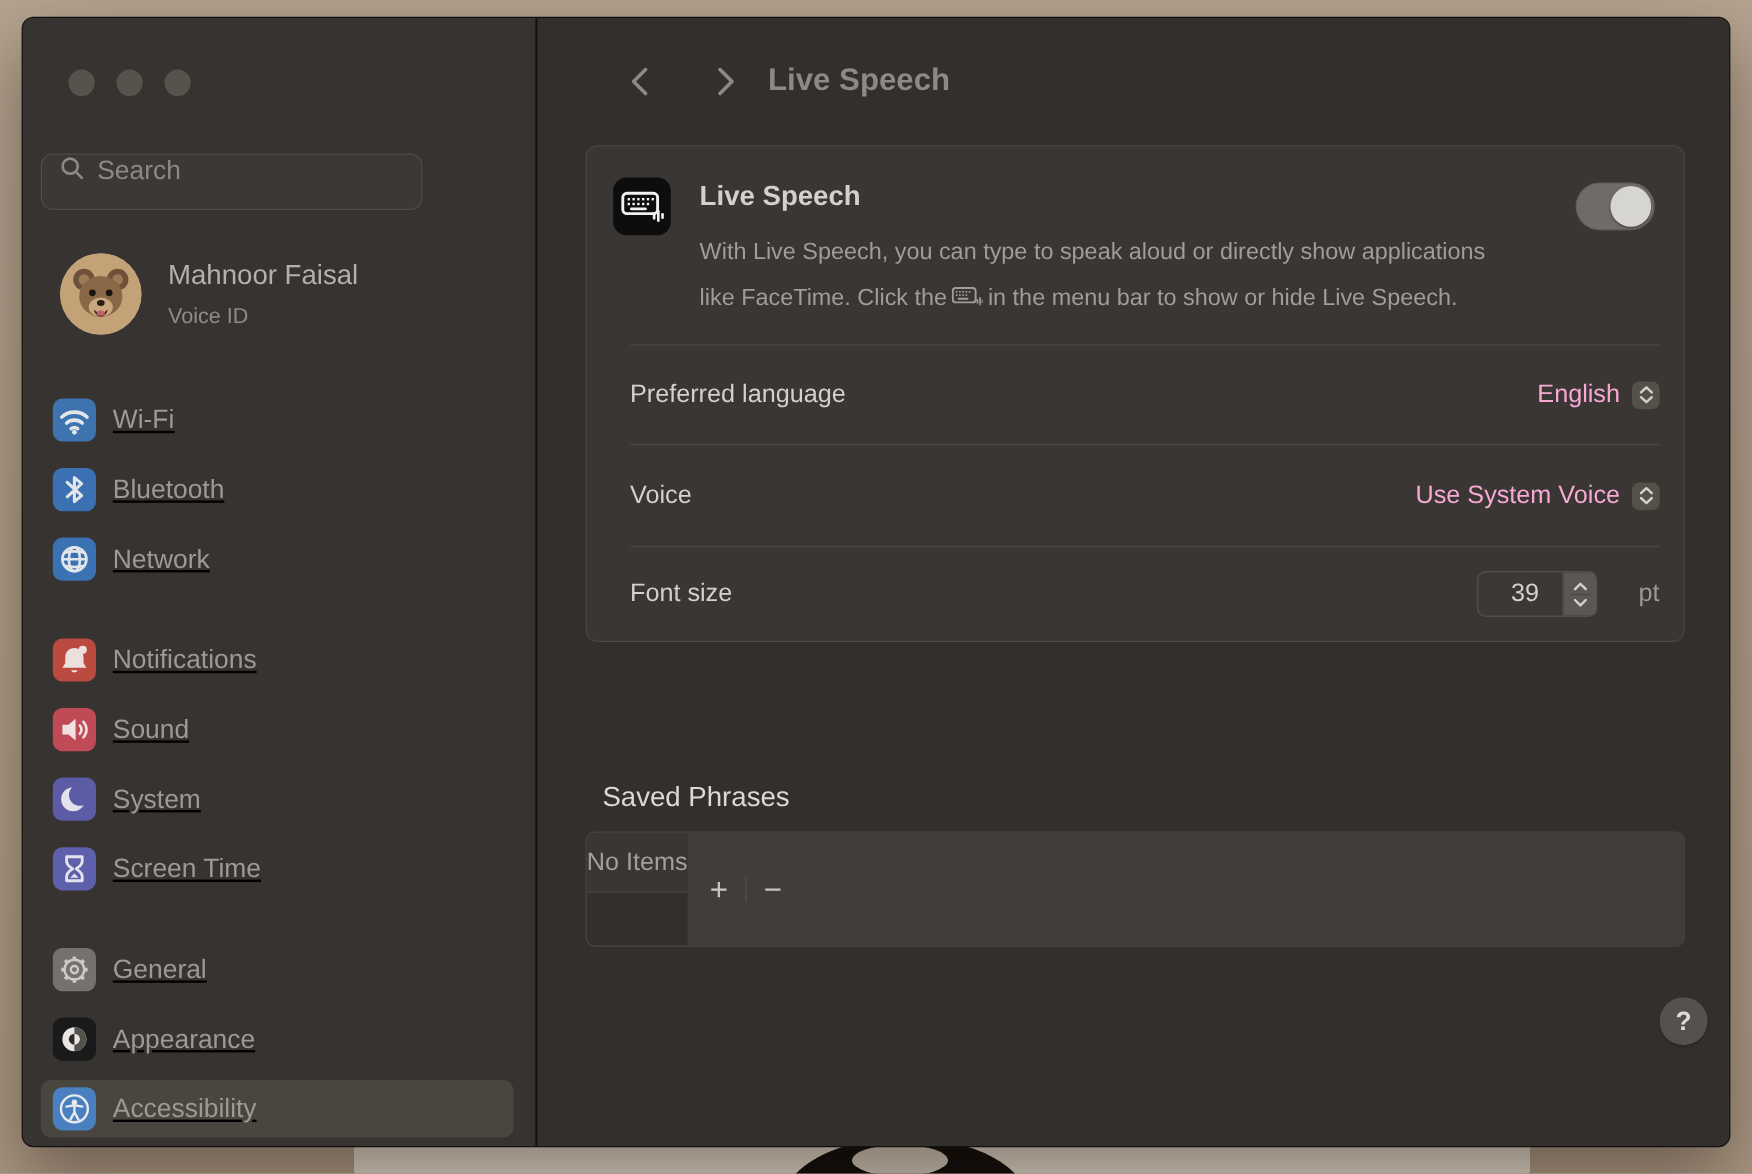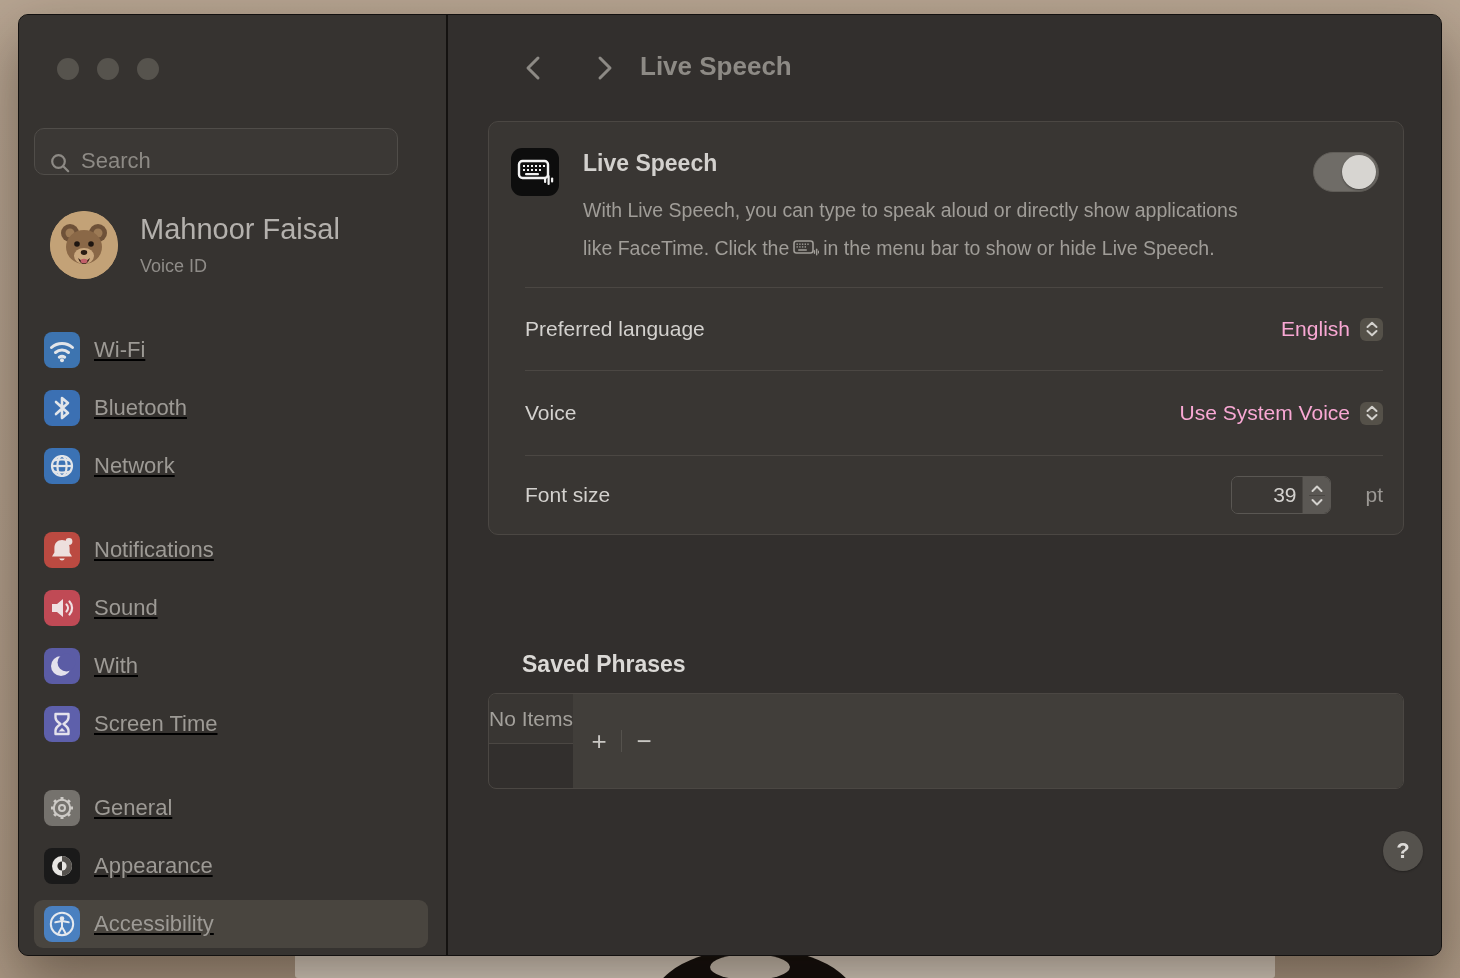--- a/index.html
+++ b/index.html
@@ -32,29 +32,29 @@
   }
 
   
   .sidebar { width:427px; height:100%; background:#363330; position:relative; flex:none; }
   .pane-divider { width:2px; background:#141210; flex:none; }
 
   .traffic { position:absolute; left:38px; top:43px; display:flex; gap:18px; }
   .traffic .dot { width:22px; height:22px; border-radius:50%; background:#56534d; }
 
   .search-field {
-    position:absolute; left:15px; top:113px; width:364px; height:47px;
+    position:absolute; left:15px; top:113px; width:318px; height:47px;
     background:#3b3835; border:1px solid #504d49; border-radius:10px;
-    display:flex; align-items:flex-end; padding:0 14px; gap:10px;
+    display:flex; align-items:flex-start; padding:0 14px; gap:10px;
   }
   .search-field .ph { color:#8d8a85; font-size:22px; }
 
   .profile { position:absolute; left:31px; top:196px; display:flex; align-items:center; gap:22px; }
   .avatar { width:68px; height:68px; border-radius:50%; background:#c3a277; overflow:hidden; flex:none; }
-  .profile-name { color:#b4b1ad; font-size:29px; margin-bottom:10px; }
+  .profile-name { color:#b4b1ad; font-size:23px; margin-bottom:10px; }
   .profile-sub  { color:#8f8c88; font-size:18px; }
 
   .nav-group { position:absolute; left:15px; width:394px; display:flex; flex-direction:column;text-decoration:underline; }
   .nav-item {
     height:48px; margin-bottom:10px; border-radius:9px;
     display:flex; align-items:center; gap:14px; padding:0 10px;
   }
   .nav-item.selected { background:#49453f; }
   .nav-icon {
     width:36px; height:36px; border-radius:8px; flex:none;
@@ -102,31 +102,31 @@
     width:23px; height:23px; border-radius:6px; background:#565349;
     background:#555149; display:flex; align-items:center; justify-content:center;
   }
 
   .stepper-box {
     display:flex; align-items:stretch; height:38px; border:1px solid #5a5753;
     border-radius:7px; overflow:hidden; background:#38 3533;
   }
   .stepper-value {
     width:70px; display:flex; align-items:center; justify-content:flex-end;
-    padding-right:6px; color:#d3d1ce; font-size:21px; background:#3b3835;
+    padding-right:20px; color:#d3d1ce; font-size:21px; background:#3b3835;
   }
   .stepper-ctrl {
     width:28px; background:#5b5854; display:flex; flex-direction:column;
     align-items:center; justify-content:center; border-left:1px solid #4a4743;
   }
   .stepper-ctrl .sep { width:16px; height:1px; background:#4a4743; margin:2px 0; }
   .unit { color:#9c9995; font-size:21px; margin-left:24px; }
 
   .section-heading {
-    position:absolute; left:74px; top:636px; color:#dbd9d6; font-size:23px; font-weight:700;
+    position:absolute; left:54px; top:636px; color:#dbd9d6; font-size:23px; font-weight:400;
   }
 
   .list-card {
     position:absolute; left:40px; top:678px; width:916px; height:96px;
     border:1px solid #4b4743; border-radius:8px; overflow:hidden;
     display:flex; flex-direction:row;
   }
   .list-empty {
     height:50px; background:#393633; display:flex; align-items:center; justify-content:center;
     color:#a3a09b; font-size:21px; border-bottom:1px solid #4b4743;
@@ -256,21 +256,21 @@
         </span>
         <span class="nav-label">Sound</span>
       </div>
       <div class="nav-item">
         <span class="nav-icon" style="background-color: rgb(91, 92, 165);">
           <svg width="36" height="36" viewBox="0 0 36 36">
               <circle cx="17" cy="18" r="10" fill="#e4e2ec"></circle>
               <circle cx="22.5" cy="14.5" r="9" fill="#5b5ca5"></circle>
             </svg>
         </span>
-        <span class="nav-label">With</span>
+        <span class="nav-label">System</span>
       </div>
       <div class="nav-item">
         <span class="nav-icon" style="background-color: rgb(94, 96, 171);">
           <svg width="36" height="36" viewBox="0 0 36 36">
               <path d="M11.5 8h13v3.4c0 3.6-3.4 5.3-5 6.6 1.6 1.3 5 3 5 6.6V28h-13v-3.4c0-3.6 3.4-5.3 5-6.6-1.6-1.3-5-3-5-6.6z" fill="none" stroke="#e4e2ec" stroke-width="2.4" stroke-linejoin="round"></path>
               <path d="M14.5 25.5h7l-3.5-3.5z" fill="#e4e2ec"></path>
             </svg>
         </span>
         <span class="nav-label">Screen Time</span>
       </div>

